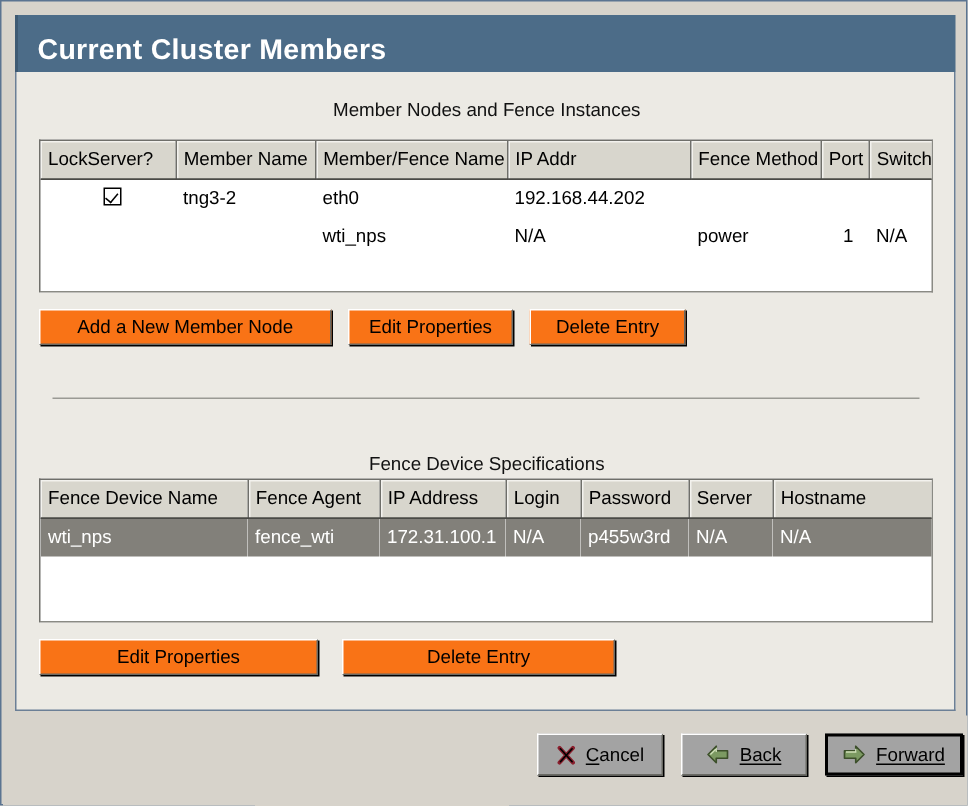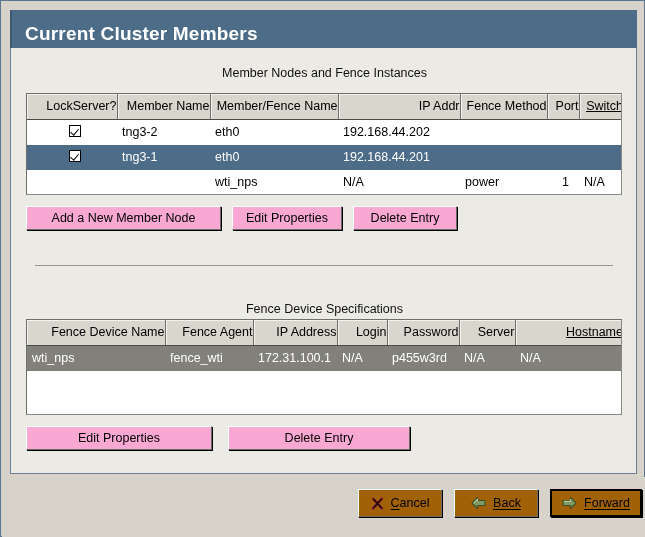--- a/index.html
+++ b/index.html
@@ -81,29 +81,29 @@
     border-collapse: collapse;
     table-layout: fixed;
     width: 100%;
     font-size: 12.5px;
   }
   table.grid thead th {
     background: #d8d6cd;
     border-right: 1px solid #6f6f6a;
     border-bottom: 1px solid #4a4a46;
     box-shadow: inset 1px 1px 0 #f3f2ee;
-    text-align: right;
+    text-align: left;
     font-weight: normal;
     padding: 3px 0 3px 5px;
     height: 19px;
     line-height: 15px;
     white-space: nowrap;
     overflow: hidden;
   }
-  table.grid thead th:last-child { border-right: none; text-decoration: underline; }
+  table.grid thead th:last-child { border-right: none; }
   table.grid tbody td {
     padding: 2px 0 2px 5px;
     height: 21px;
     line-height: 17px;
     white-space: nowrap;
     overflow: hidden;
     border: none;
   }
   tr.row-selected-blue td { background: #4c6c88; color: #ffffff; }
   tr.row-selected-gray td { background: #82807a; color: #ffffff; }
@@ -127,21 +127,21 @@
     width: 4px;
     height: 7px;
     border: solid #000000;
     border-width: 0 1.6px 1.6px 0;
     transform: rotate(40deg);
   }
 
   
   .btn {
     box-sizing: border-box;
-    background: #f9a8d4;
+    background: #f97316;
     border: 1px solid;
     border-color: #ffffff #6a6a64 #6a6a64 #ffffff;
     box-shadow: 1px 1px 0 #000000;
     font-family: "Liberation Sans", sans-serif;
     font-size: 12.5px;
     color: #000000;
     display: inline-flex;
     align-items: center;
     justify-content: center;
     cursor: default;
@@ -167,21 +167,21 @@
     top: 476px;
     width: 643px;
     height: 60px;
     background: #d7d3cb;
   }
   .nav-btn {
     position: absolute;
     top: 12px;
     height: 28px;
     box-sizing: border-box;
-    background: #a16207;
+    background: #a3a3a3;
     border: 1px solid;
     border-color: #ffffff #6a6a64 #6a6a64 #ffffff;
     box-shadow: 1px 1px 0 #000000;
     display: flex;
     align-items: center;
     justify-content: center;
     gap: 7px;
     font-size: 12.5px;
   }
   .nav-btn.focused {
@@ -231,31 +231,20 @@
             <td class="center">
               <span class="cbox"></span>
             </td>
             <td>tng3-2</td>
             <td>eth0</td>
             <td>192.168.44.202</td>
             <td></td>
             <td></td>
             <td></td>
           </tr>
-          <tr class="row-selected-blue">
-            <td class="center">
-              <span class="cbox"></span>
-            </td>
-            <td>tng3-1</td>
-            <td>eth0</td>
-            <td>192.168.44.201</td>
-            <td></td>
-            <td></td>
-            <td></td>
-          </tr>
           <tr>
             <td class="center"></td>
             <td></td>
             <td>wti_nps</td>
             <td>N/A</td>
             <td>power</td>
             <td class="center">1</td>
             <td>N/A</td>
           </tr>
         </tbody>

